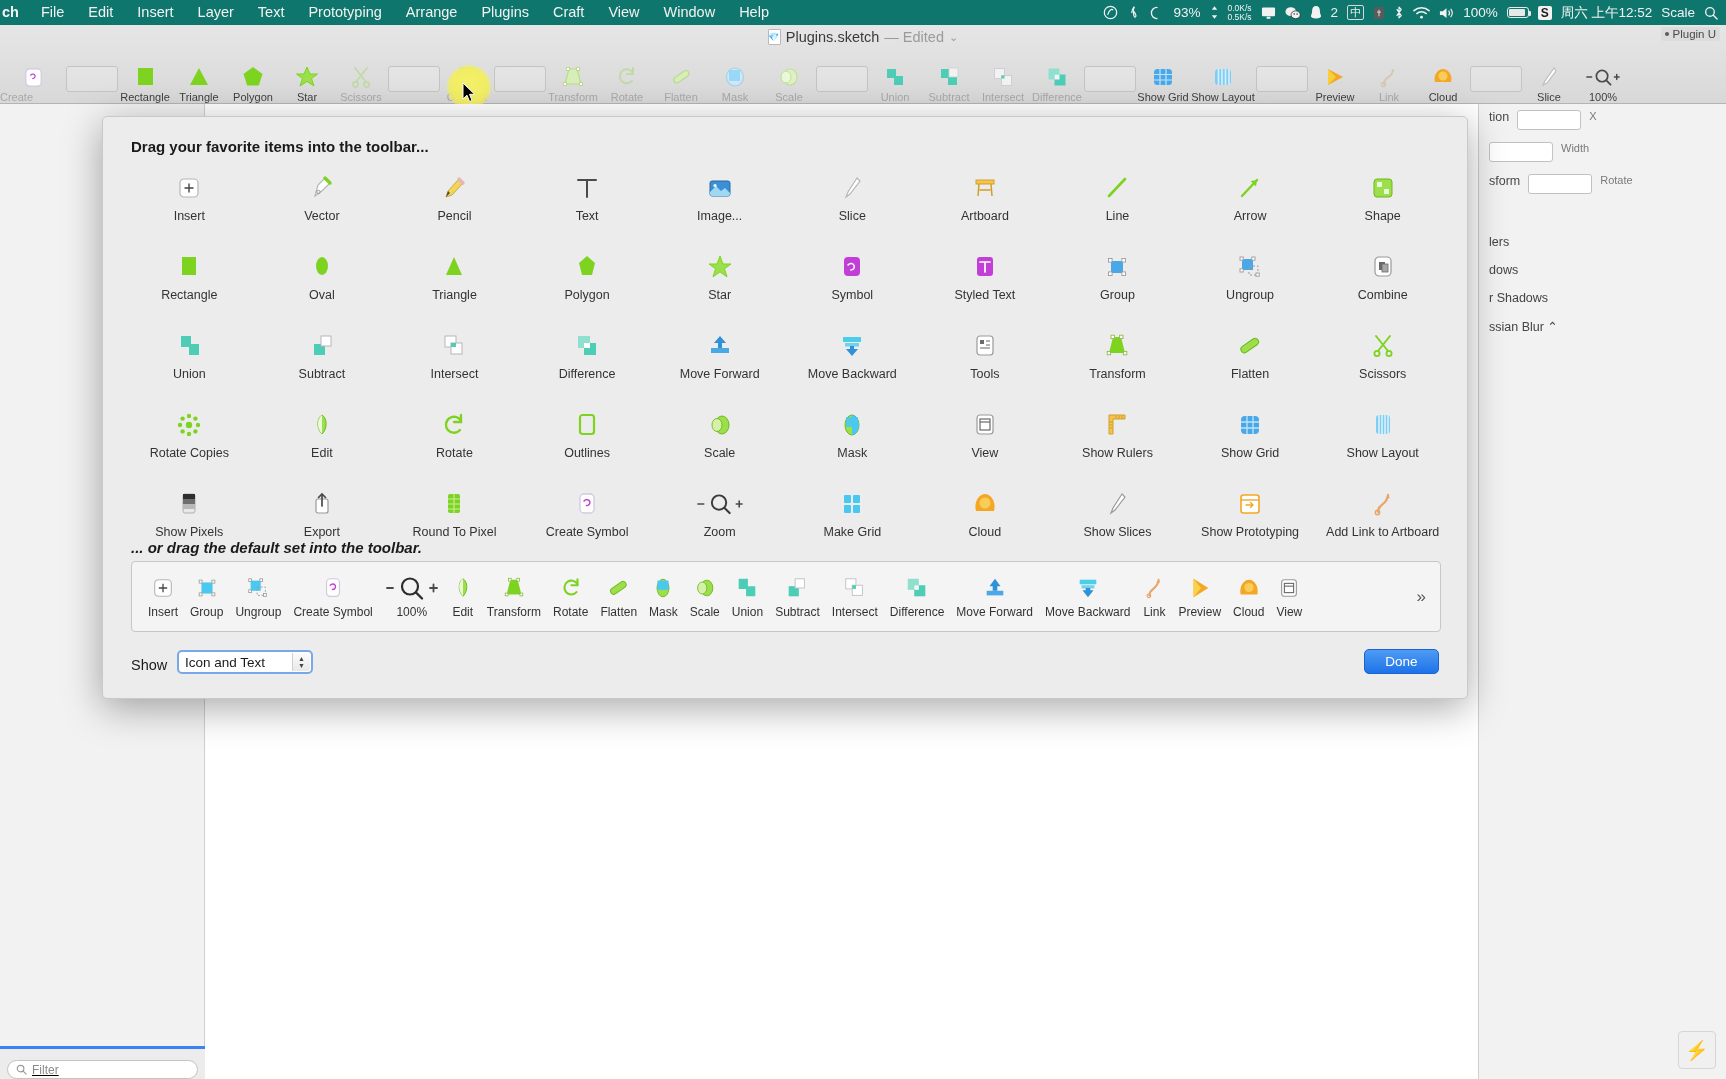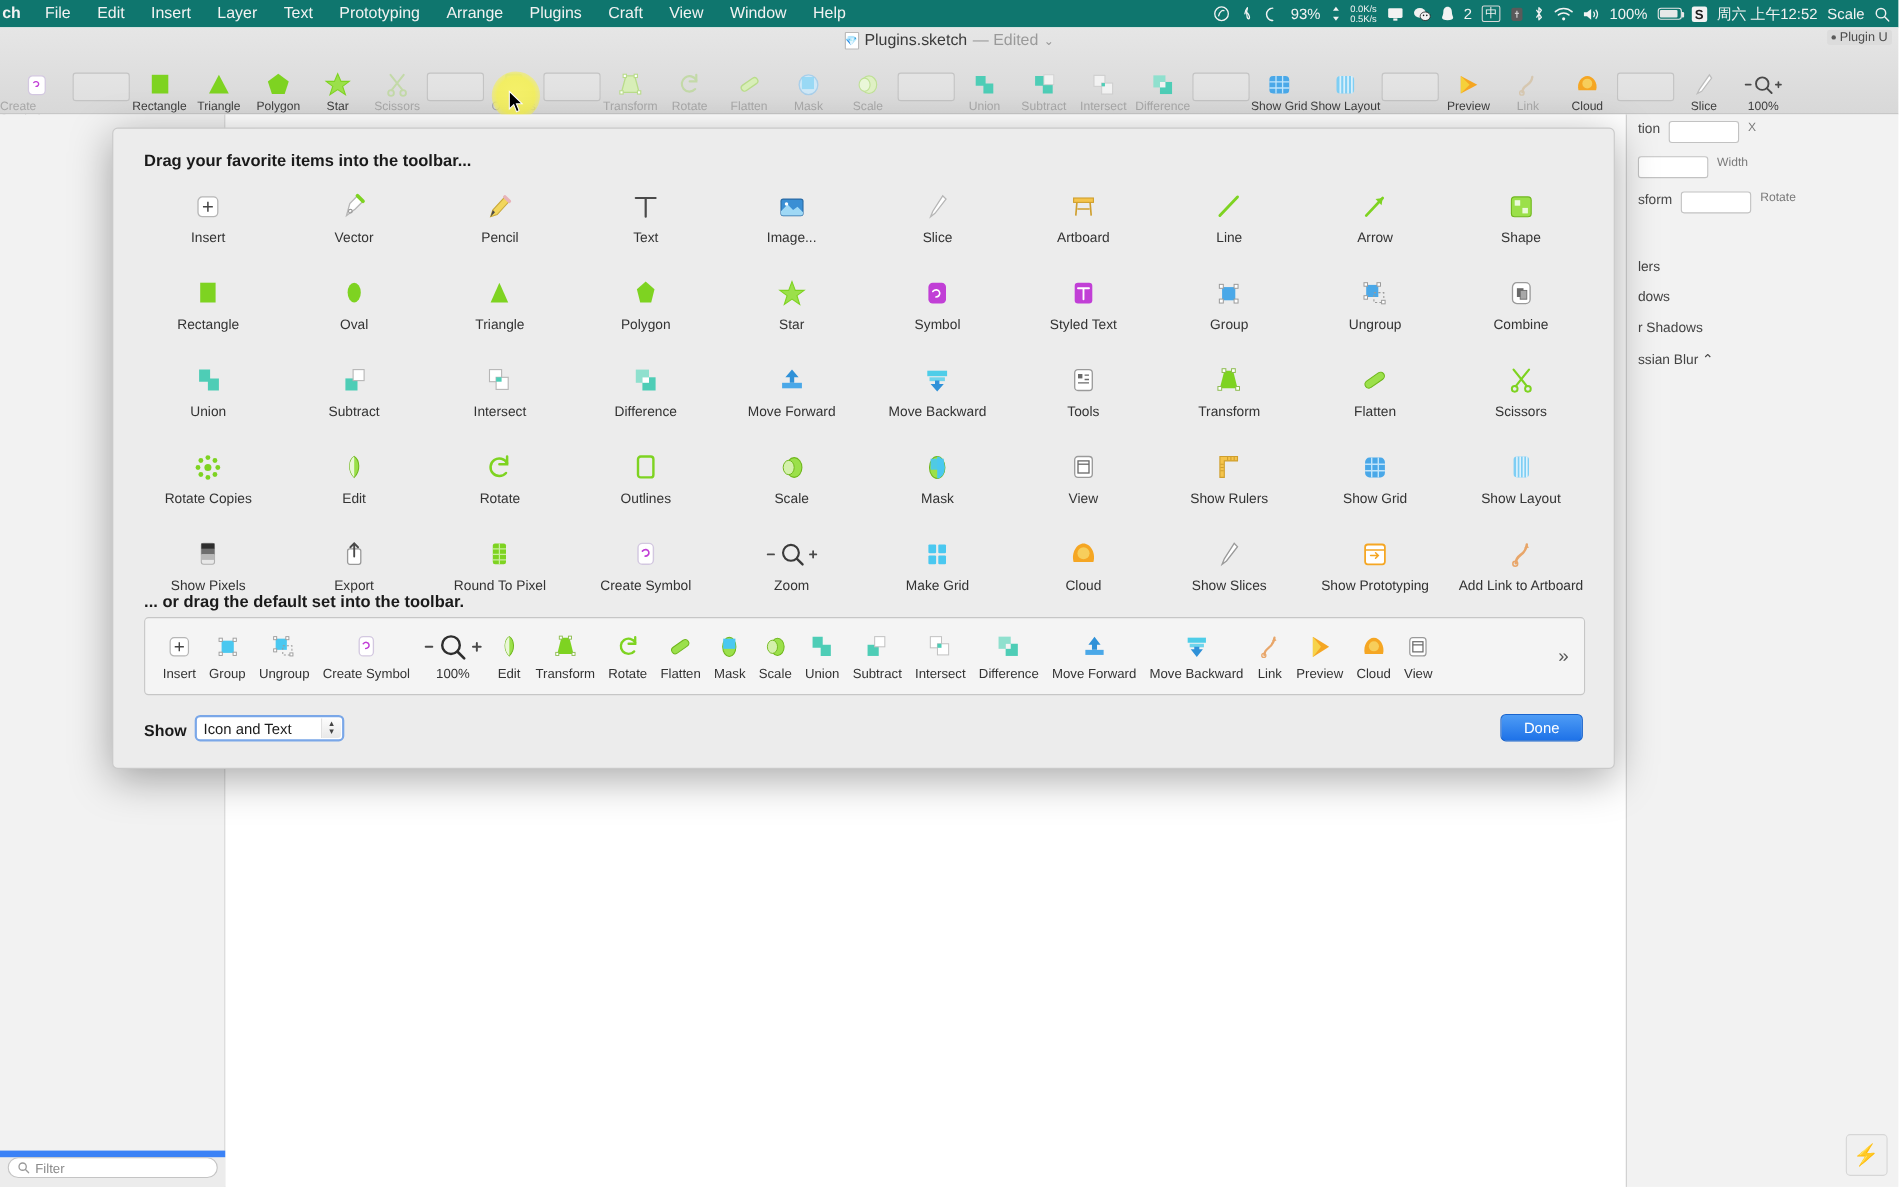--- a/index.html
+++ b/index.html
@@ -122,22 +122,22 @@
   #layerlist {
     position: absolute; left: 0; top: 79px; width: 205px; height: 975px;
     background: #f2f2f2; border-right: 1px solid #cfcfcf;
   }
   #canvas {
     position: absolute; left: 205px; top: 79px; width: 1273px; height: 975px;
     background: #ffffff;
   }
   #filterbar {
     position: absolute; left: 0; bottom: 0; width: 205px; height: 33px;
-    background: #ececec; border-top: 6px solid #3b82f6;
-    display: flex; align-items: flex-start; padding: 0 7px;
+    background: #ececec; border-top: 3px solid #3b82f6;
+    display: flex; align-items: flex-end; padding: 0 7px; text-decoration: underline;
   }
   #filterinput {
     flex: 1; height: 19px; border: 1px solid #c4c4c4; border-radius: 10px;
     background: #fff; font-size: 12px; color: #8a8a8a;
     display: flex; align-items: center; gap: 5px; padding: 0 8px;
   }
   #boltbox {
     position: absolute; right: 10px; bottom: 10px;
     width: 38px; height: 38px; background: #f0f0f0;
     border: 1px solid #d6d6d6; border-radius: 4px;
@@ -150,21 +150,21 @@
     position: absolute; left: 102px; top: 91px; width: 1366px; height: 583px;
     background: #ececec;
     border: 1px solid #c9c9c9;
     border-radius: 5px;
     box-shadow: 0 9px 38px rgba(0,0,0,0.34);
   }
   .sheet-heading {
     font-size: 15px; font-weight: bold; color: #1a1a1a;
   }
   #head1 { position: absolute; left: 28px; top: 21px; }
-  #head2 { position: absolute; left: 28px; top: 422px; }
+  #head2 { position: absolute; left: 28px; top: 422px; font-style: italic; }
 
   #palette {
     position: absolute; left: 20px; top: 46px; width: 1326px;
     display: grid; grid-template-columns: repeat(10, 1fr);
     row-gap: 0px;
   }
   .pal {
     height: 79px; display: flex; flex-direction: column;
     align-items: center; justify-content: flex-start;
     padding-top: 9px; gap: 5px;
@@ -185,21 +185,21 @@
   .dset .lbl { font-size: 12px; color: #333; white-space: nowrap; }
   #overflow-chev {
     margin-left: auto; font-size: 17px; color: #585858; padding-right: 4px;
   }
 
   #bottombar {
     position: absolute; left: 0; bottom: 0; width: 100%; height: 62px;
   }
   #showlabel {
     position: absolute; left: 28px; top: 21px;
-    font-size: 14.5px; font-weight: bold; color: #1a1a1a;
+    font-size: 14.5px; font-weight: normal; color: #1a1a1a;
   }
   #showselect {
     position: absolute; left: 74px; top: 14px;
     width: 136px; height: 24px;
     border: 2px solid #7aa7e8; border-radius: 5px;
     background: #fff;
     display: flex; align-items: center;
     padding-left: 6px; font-size: 13.5px; color: #1a1a1a;
   }
   #showselect .stepper {

